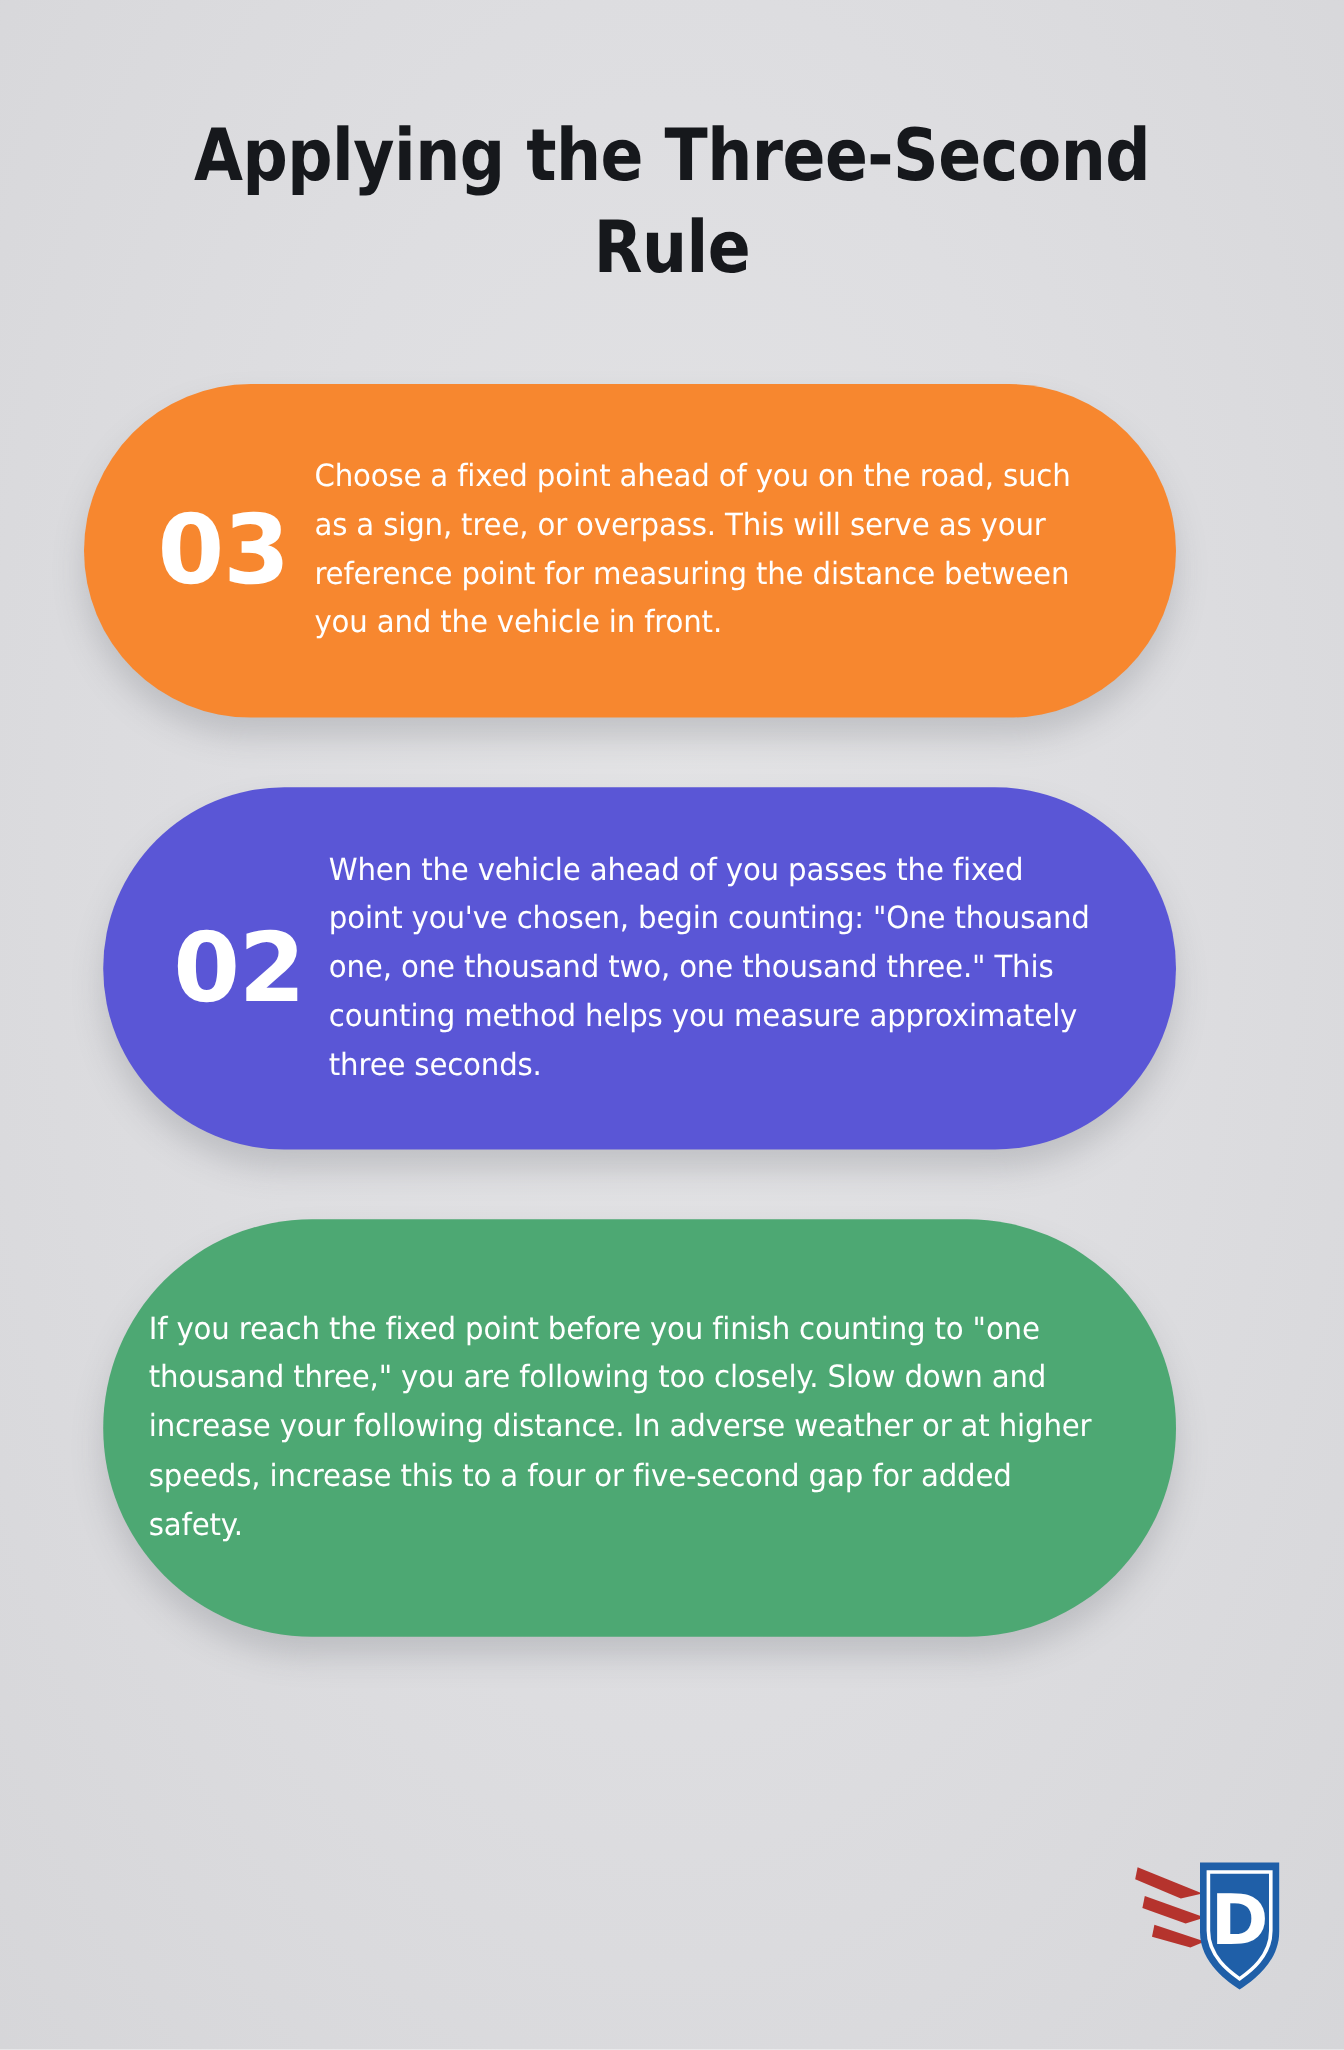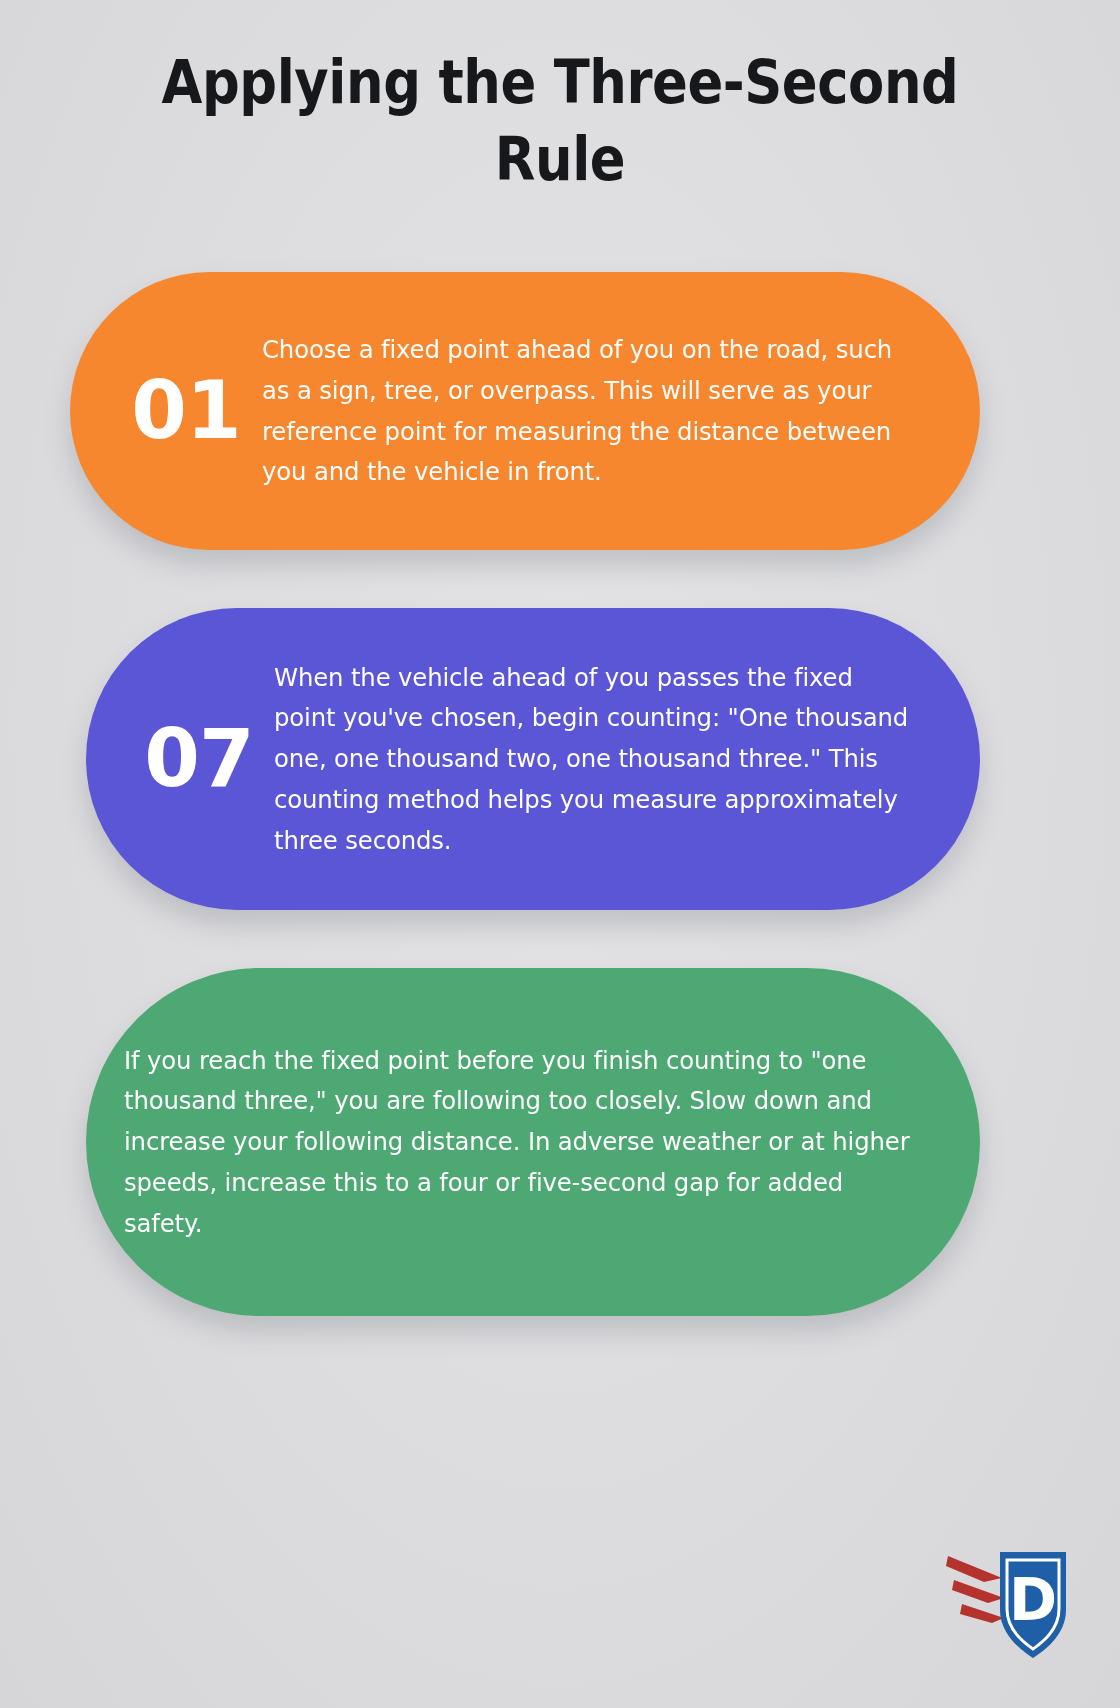--- a/index.html
+++ b/index.html
@@ -18,21 +18,21 @@
 
   .page {
     width: 1120px;
     height: 1708px;
     position: relative;
     padding: 0;
   }
 
   
   .title-wrap {
-    padding-top: 44px;
+    padding-top: 92px;
     padding-left: 100px;
     padding-right: 100px;
     text-align: center;
   }
 
   .title {
     font-family: "DejaVu Sans", sans-serif;
     font-weight: bold;
     font-size: 60px;
     line-height: 1.28;
@@ -123,26 +123,26 @@
 
 <div class="page">
 
   <div class="title-wrap">
     <h1 class="title">Applying the Three-Second Rule</h1>
   </div>
 
   <div class="cards">
 
     <div class="card card-1">
-      <div class="card-num">01</div>
+      <div class="card-num">03</div>
       <div class="card-text">Choose a fixed point ahead of you on the road, such as a sign, tree, or overpass. This will serve as your reference point for measuring the distance between you and the vehicle in front.</div>
     </div>
 
     <div class="card card-2">
-      <div class="card-num">07</div>
+      <div class="card-num">02</div>
       <div class="card-text">When the vehicle ahead of you passes the fixed point you've chosen, begin counting: "One thousand one, one thousand two, one thousand three." This counting method helps you measure approximately three seconds.</div>
     </div>
 
     <div class="card card-3">
       <div class="card-text">If you reach the fixed point before you finish counting to "one thousand three," you are following too closely. Slow down and increase your following distance. In adverse weather or at higher speeds, increase this to a four or five-second gap for added safety.</div>
     </div>
 
   </div>
 
   <div class="logo">

